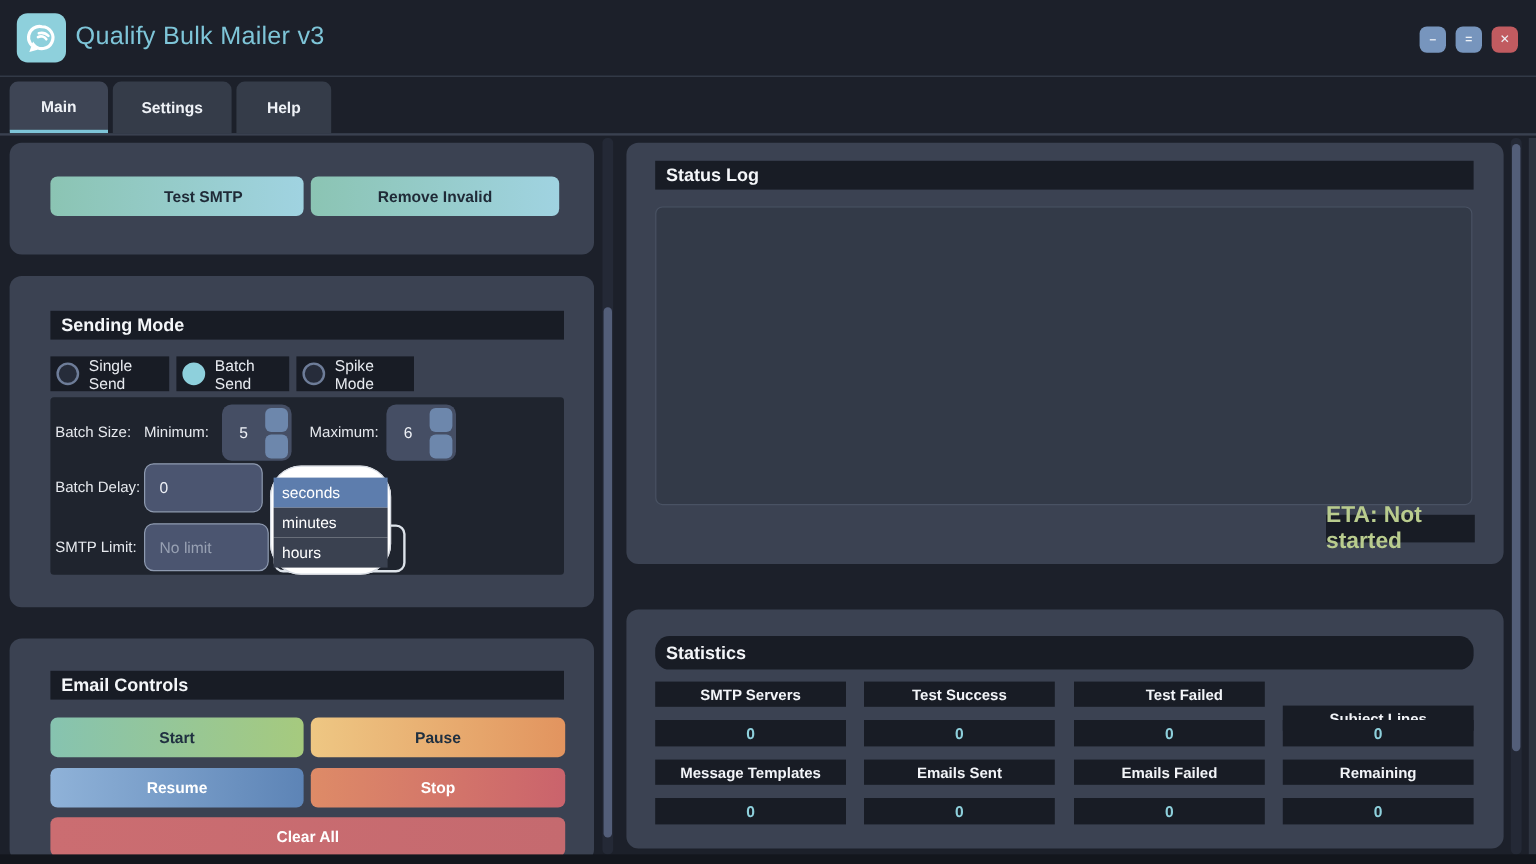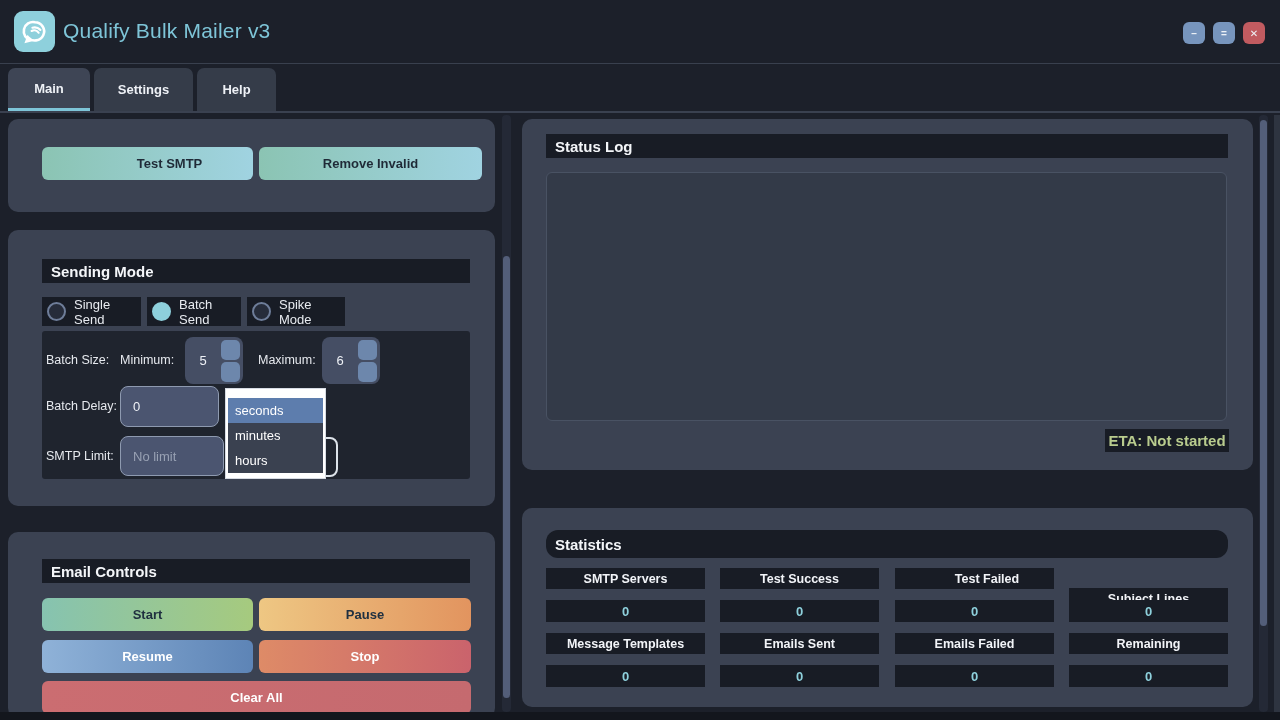--- a/index.html
+++ b/index.html
@@ -51,29 +51,29 @@
   .spinner { width:58px; height:47px; background:#454e64; border-radius:8px; }
   .spinner .val { position:absolute; left:0; top:0; width:36px; height:47px; color:#eef1f6; font-size:13px;
                   display:flex; align-items:center; justify-content:center; }
   .spin-btn { position:absolute; right:3px; width:19px; height:20px; background:#6d87ac; border-radius:5px; }
   .textbox { background:#4b5570; border:1px solid #8e9ab0; border-radius:8px; color:#eef1f6; font-size:13px;
              padding-left:12px; font-family:"Liberation Sans","DejaVu Sans",sans-serif; outline:none; }
   .textbox::placeholder { color:#98a1b3; }
 
   
   .dropdown { left:217px; top:158px; width:101px; height:91px; background:#ffffff; z-index:3;
-              box-shadow:0 0 0 1px #d6dbe3 inset; }
+              box-shadow:0 0 0 1px #d6dbe3 inset;border-radius:26px; }
   .dd-item { position:absolute; left:3px; width:95px; height:25px; color:#fff; font-size:13px;
              display:flex; align-items:center; padding-left:7px; background:#3a4150; }
   .dd-item.selected { background:#5d7dad; }
   .combo-ghost { left:220px; top:207px; width:110px; height:40px; border:2px solid #dde3ea; border-radius:8px; z-index:1; }
 
   
   .logbox { background:#333a48; border:1px solid #495263; border-radius:6px; }
-  .eta-strip { background:#181c25; color:#b9cc8e; font-size:15px; font-weight:bold;
+  .eta-strip { background:#181c25; color:#b9cc8e; font-size:19px; font-weight:bold;
                display:flex; align-items:center; justify-content:center; }
   .stat-label { width:159px; height:21px; background:#181c25; color:#f2f4f8; font-size:12.5px; font-weight:bold;
                 display:flex; align-items:center; justify-content:center; }
   .stat-value { width:159px; height:22px; background:#181c25; color:#8ed0dc; font-size:13px; font-weight:bold;
                 display:flex; align-items:center; justify-content:center; }
 
   
   .sb-track { width:9px; background:#242936; border-radius:4px; }
   .sb-thumb { position:absolute; left:1px; width:7px; background:#535e79; border-radius:4px; }
 
@@ -110,21 +110,21 @@
   </div>
   <div class="abs tab" style="left:94px; width:99px;">
     <span>Settings</span>
   </div>
   <div class="abs tab" style="left:197px; width:79px;">
     <span>Help</span>
   </div>
 
   <div class="abs card" style="left:8px; top:119px; width:487px; height:93px;">
     <button class="abs btn teal" style="left:34px; top:28px; width:211px; height:33px;padding-left:44px;">Test SMTP</button>
-    <button class="abs btn teal" style="left:251px; top:28px; width:223px; height:33px;">Remove Invalid</button>
+    <button class="abs btn teal" style="left:251px; top:28px; width:207px; height:33px;">Remove Invalid</button>
   </div>
 
   <div class="abs card" style="left:8px; top:230px; width:487px; height:276px;">
     <div class="abs section-header" style="left:34px; top:29px; width:428px; height:24px;">Sending Mode</div>
 
     <div class="abs radio-strip" style="left:34px; width:99px;">
       <span class="radio-circle"></span>
       <span class="radio-label">Single Send</span>
     </div>
     <div class="abs radio-strip" style="left:139px; width:94px;">

